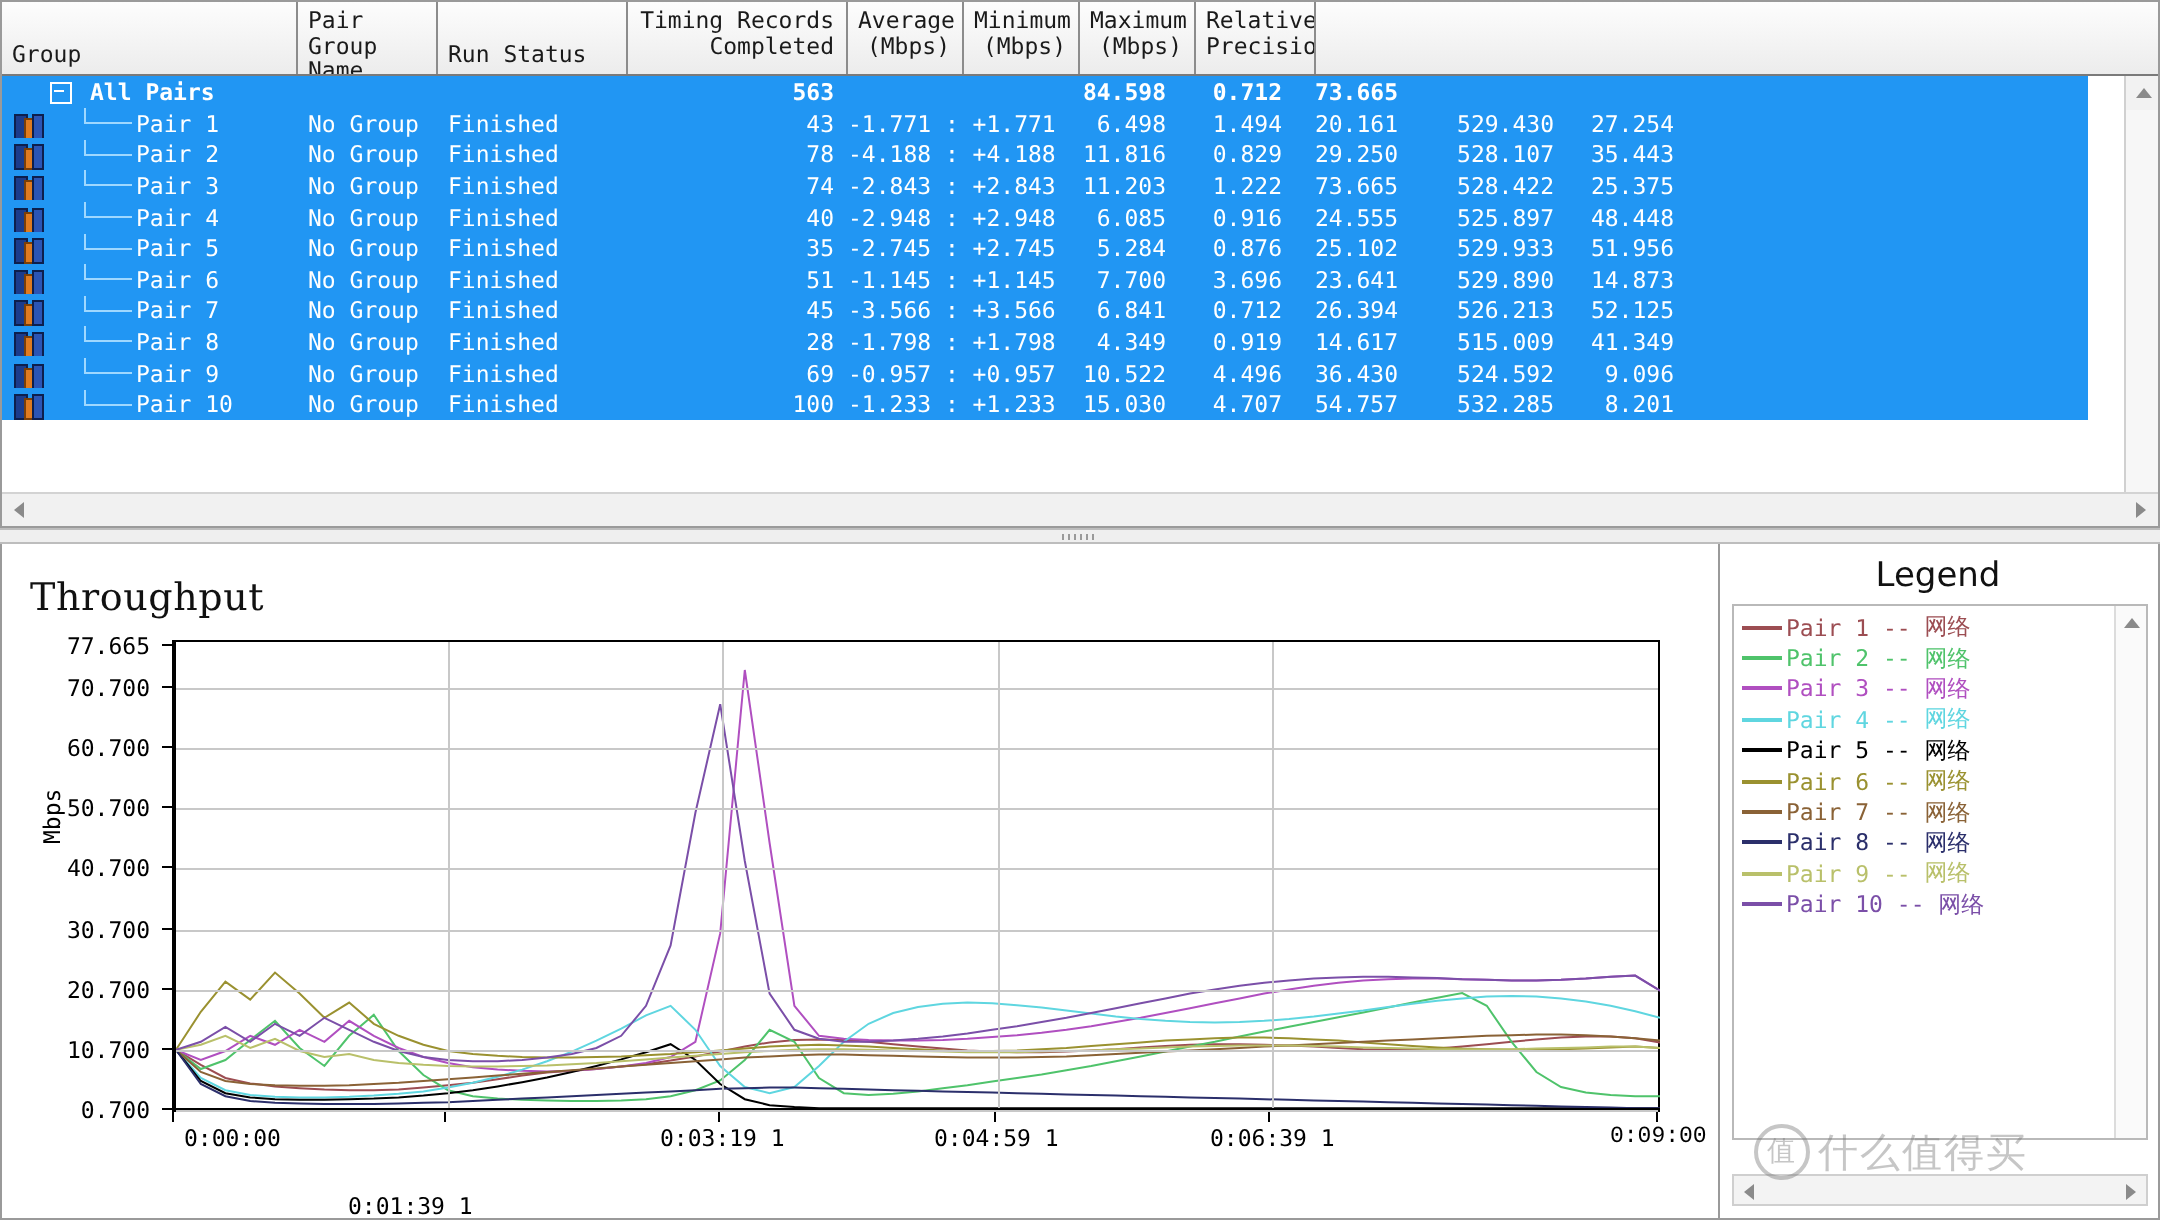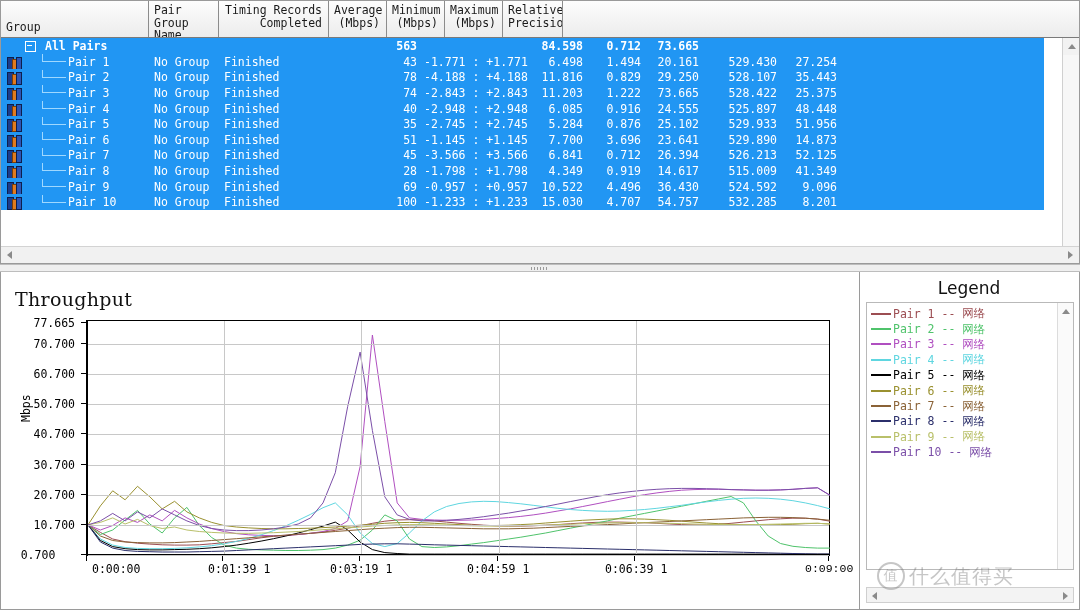--- a/index.html
+++ b/index.html
@@ -126,20 +126,21 @@
 <body>
 
 <div class="app">
 
   <div class="grid-pane">
 
     <div class="grid-header" id="gridHeader">
         <div class="hcell btm" style="width: 148px; flex: 0 0 148px;">Group</div>
         <div class="hcell" style="width: 70px; flex: 0 0 70px;">Pair Group
 Name</div>
+        <div class="hcell btm" style="width: 95px; flex: 0 0 95px;">Run Status</div>
         <div class="hcell r" style="width: 110px; flex: 0 0 110px;">Timing Records
 Completed</div>
         <div class="hcell r" style="width: 58px; flex: 0 0 58px;">Average
 (Mbps)</div>
         <div class="hcell r" style="width: 58px; flex: 0 0 58px;">Minimum
 (Mbps)</div>
         <div class="hcell r" style="width: 58px; flex: 0 0 58px;">Maximum
 (Mbps)</div>
         <div class="hcell r" style="width: 60px; flex: 0 0 60px;">Relative
 Precision</div>
@@ -224,27 +225,27 @@
         <div class="ylab" style="right: 1004px; left: 0px; width: 74px; top: 125px;">50.700</div>
         <div class="ytick" style="left: 80px; top: 161px;"></div>
         <div class="ylab" style="right: 1004px; left: 0px; width: 74px; top: 155px;">40.700</div>
         <div class="ytick" style="left: 80px; top: 192px;"></div>
         <div class="ylab" style="right: 1004px; left: 0px; width: 74px; top: 186px;">30.700</div>
         <div class="ytick" style="left: 80px; top: 222px;"></div>
         <div class="ylab" style="right: 1004px; left: 0px; width: 74px; top: 216px;">20.700</div>
         <div class="ytick" style="left: 80px; top: 252px;"></div>
         <div class="ylab" style="right: 1004px; left: 0px; width: 74px; top: 246px;">10.700</div>
         <div class="ytick" style="left: 80px; top: 282px;"></div>
-        <div class="ylab" style="right: 1004px; left: 0px; width: 74px; top: 276px; text-align: center;">0.700</div>
+        <div class="ylab" style="right: 1004px; left: 0px; width: 74px; top: 276px;">0.700</div>
       </div>
     <div id="xAxis">
         <div class="xtick" style="left: 85px;"></div>
         <div class="xlab" style="left: 62px; margin-left: 29px;">0:00:00</div>
         <div class="xtick" style="left: 221px;"></div>
-        <div class="xlab" style="left: 207px;">0:01:39 1</div>
+        <div class="xlab" style="left: 173px; margin-top: 34px;">0:01:39 1</div>
         <div class="xtick" style="left: 358px;"></div>
         <div class="xlab" style="left: 329px;">0:03:19 1</div>
         <div class="xtick" style="left: 496px;"></div>
         <div class="xlab" style="left: 466px;">0:04:59 1</div>
         <div class="xtick" style="left: 633px;"></div>
         <div class="xlab" style="left: 604px;">0:06:39 1</div>
         <div class="xtick" style="left: 827px;"></div>
         <div class="xlab" style="left: 804px; font-family: Liberation Mono, monospace;">0:09:00</div>
       </div>
   </div>

